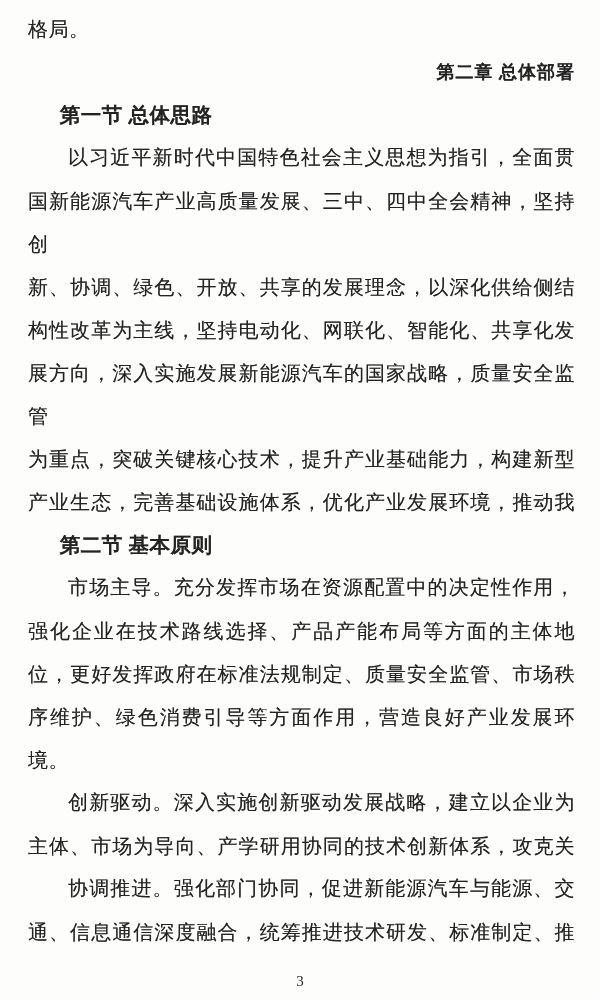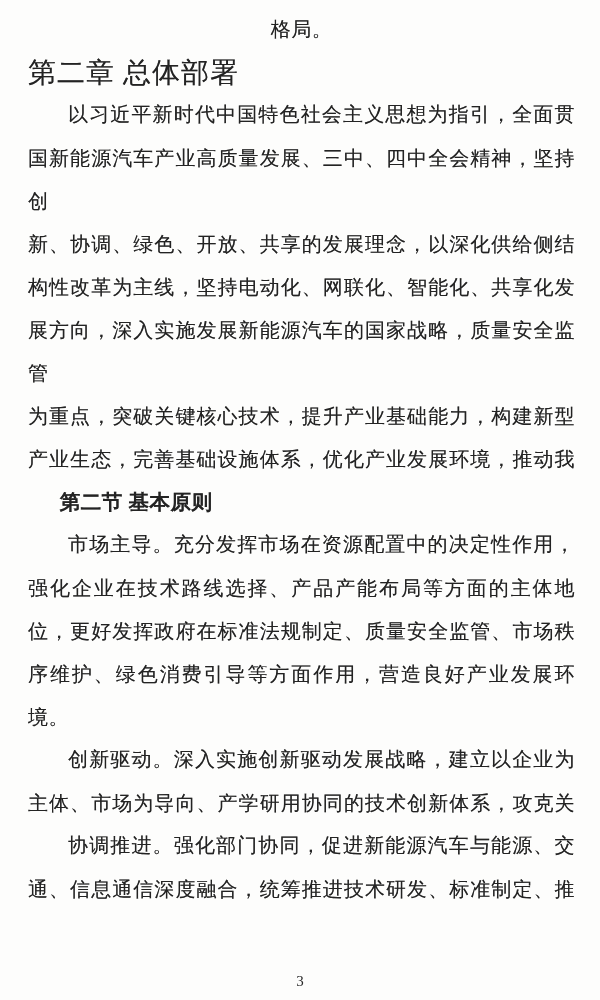--- a/index.html
+++ b/index.html
@@ -21,26 +21,26 @@
   .doc-body {
     width: 100%;
   }
   .t-line {
     line-height: 43px;
     font-size: 20px;
     letter-spacing: 0.5px;
     text-shadow: 0 0 0.5px rgba(45,45,45,0.55);
   }
   .t-cont {
-    text-align: center;
+    text-align: left;
   }
   .t-chapter {
-    text-align: left;
-    font-weight: normal;
-    font-size: 28px;
+    text-align: right;
+    font-weight: bold;
+    font-size: 18px;
     letter-spacing: 1px;
   }
   .t-section {
     font-weight: bold;
     text-indent: 1.55em;
     font-size: 20.5px;
   }
   .t-body {
     text-align: justify;
     text-justify: inter-character;
@@ -63,20 +63,21 @@
     color: #2a2a2a;
   }
 </style>
 </head>
 <body>
 
 <div class="page">
   <div class="doc-body" id="doc-lines">
       <div class="t-line t-cont">格局。</div>
       <div class="t-line t-chapter">第二章 总体部署</div>
+      <div class="t-line t-section">第一节 总体思路</div>
       <div class="t-line t-body t-indent">以习近平新时代中国特色社会主义思想为指引，全面贯</div>
       <div class="t-line t-body">国新能源汽车产业高质量发展、三中、四中全会精神，坚持创</div>
       <div class="t-line t-body">新、协调、绿色、开放、共享的发展理念，以深化供给侧结</div>
       <div class="t-line t-body">构性改革为主线，坚持电动化、网联化、智能化、共享化发</div>
       <div class="t-line t-body">展方向，深入实施发展新能源汽车的国家战略，质量安全监管</div>
       <div class="t-line t-body">为重点，突破关键核心技术，提升产业基础能力，构建新型</div>
       <div class="t-line t-body">产业生态，完善基础设施体系，优化产业发展环境，推动我</div>
       <div class="t-line t-section">第二节 基本原则</div>
       <div class="t-line t-body t-indent">市场主导。充分发挥市场在资源配置中的决定性作用，</div>
       <div class="t-line t-body">强化企业在技术路线选择、产品产能布局等方面的主体地</div>

